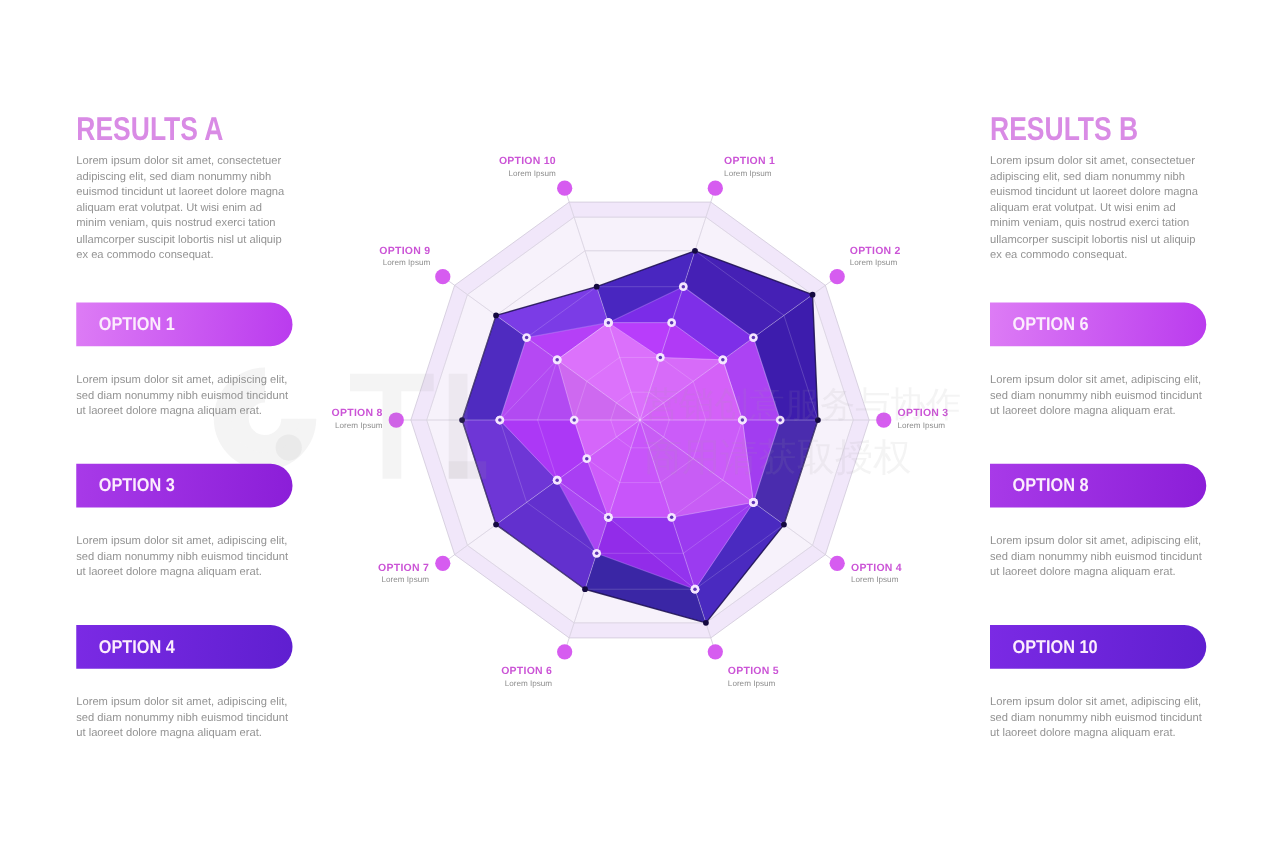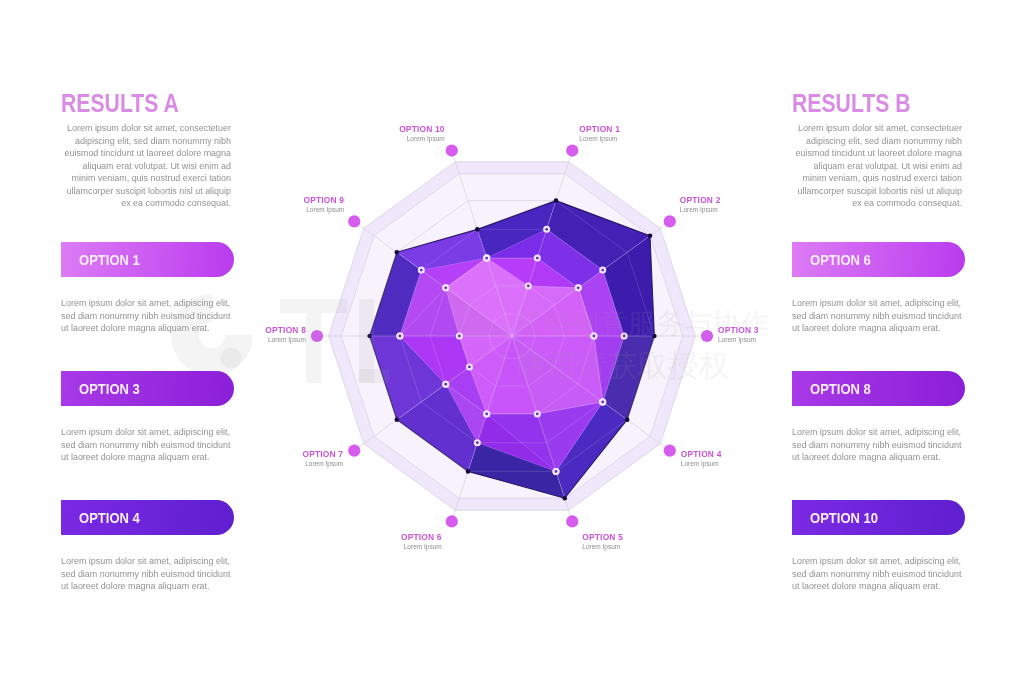--- a/index.html
+++ b/index.html
@@ -6,21 +6,21 @@
   html,body{margin:0;padding:0;background:#ffffff;}
   body{width:1024px;height:682px;overflow:hidden;
        font-family:"Liberation Sans",sans-serif;}
   .stage{position:relative;width:1024px;height:682px;background:#fff;}
 
   
   .sec-title{position:absolute;font-size:26.5px;font-weight:bold;line-height:1;
              color:#d98be5;white-space:nowrap;transform:scaleX(0.80);
              transform-origin:0 0;}
   .intro{position:absolute;width:170px;font-size:8.95px;line-height:12.55px;
-         color:#939393;text-align:right;}
+         color:#939393;}
   .btn{position:absolute;height:35px;width:173px;border-radius:0 17.5px 17.5px 0;
        box-sizing:border-box;display:flex;align-items:center;padding-left:18px;}
   .btn-label{font-size:14.8px;font-weight:bold;color:#fcedfd;white-space:nowrap;
              transform:scaleX(0.88);transform-origin:0 50%;}
   .cap{position:absolute;width:172px;font-size:8.95px;line-height:12.55px;
        color:#939393;}
 
   
   svg.layer{position:absolute;left:0;top:0;}
   .ax-label{font-size:8.4px;font-weight:bold;fill:#cb54d6;letter-spacing:0.2px;}

